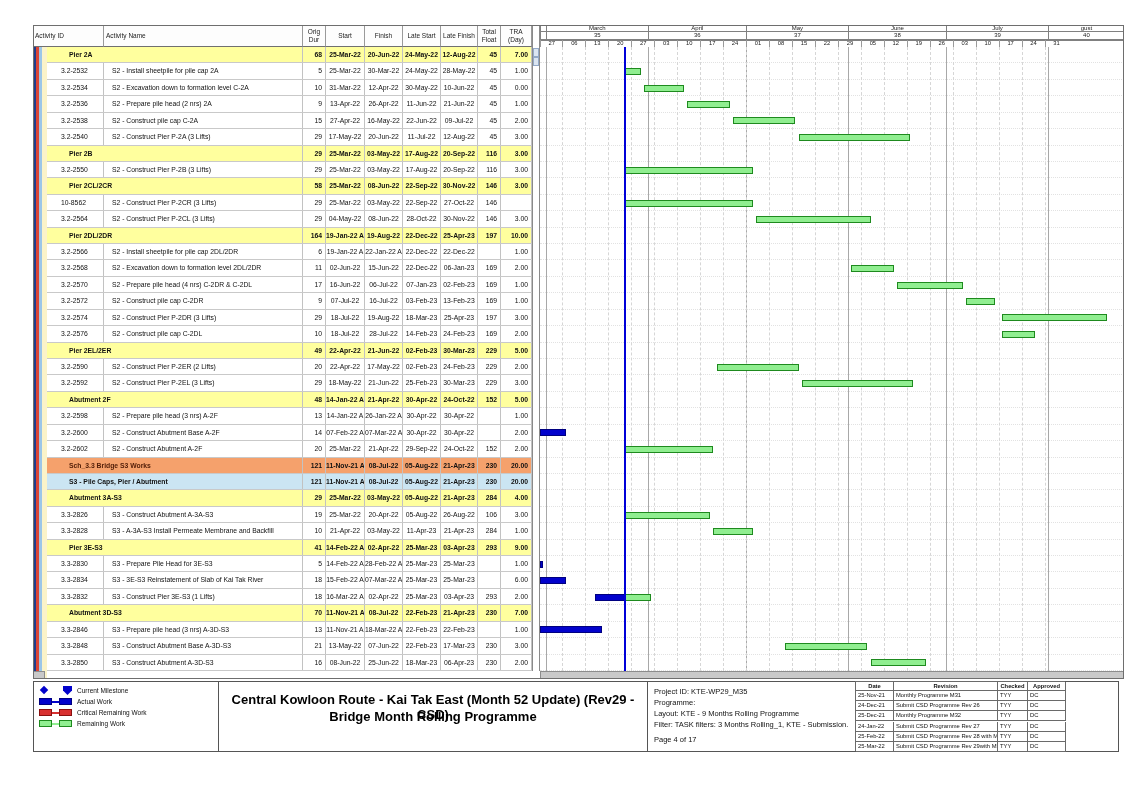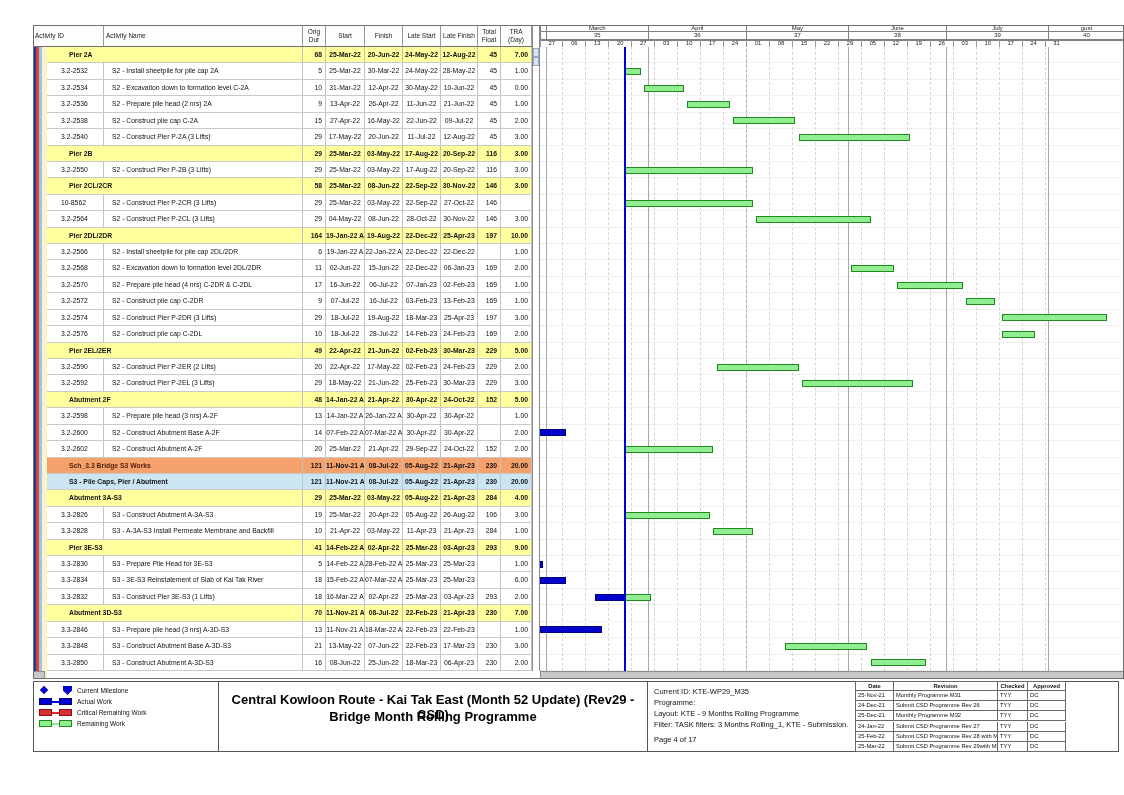--- a/index.html
+++ b/index.html
@@ -629,21 +629,21 @@
         <div class="abs" style="left: 20px; top: 1px; width: 13px; height: 7px; background: rgb(144, 238, 144); border: 1px solid rgb(30, 138, 30);"></div>
       </div>
       <div class="leg-txt" style="left: 44px; top: 38px;">Remaining Work</div>
     </div>
   <div id="titlebox" class="abs" style="left:219px;top:681px;width:429px;height:71px;border-right:1px solid #555;">
     <div class="title-line" style="top:11px;">Central Kowloon Route - Kai Tak East (Month 52 Update) (Rev29 - CSD)</div>
     <div class="title-line" style="top:28px;">Bridge Month Rolling Programme</div>
   </div>
   <div id="infobox" class="abs" style="left:648px;top:681px;width:207px;height:71px;">
     <div class="info-line" style="left:6px;top:54px;">Page 4 of 17</div>
-  <div class="info-line" style="left: 6px; top: 6px;">Current ID: KTE-WP29_M35</div>
+  <div class="info-line" style="left: 6px; top: 6px;">Project ID: KTE-WP29_M35</div>
       <div class="info-line" style="left: 6px; top: 17px;">Programme:</div>
       <div class="info-line" style="left: 6px; top: 28px;">Layout: KTE - 9 Months Rolling Programme</div>
       <div class="info-line" style="left: 6px; top: 39px;">Filter: TASK filters: 3 Months Rolling_1, KTE - Submission.</div>
     </div>
   <div id="revtable" class="abs" style="left:855px;top:681px;width:210px;height:70px;border-left:1px solid #6a6a6a;border-top:1px solid #6a6a6a;">
       <div class="rev-cell" style="left: 0px; top: 0px; width: 38px; height: 9px; font-weight: bold; text-align: center;">Date</div>
       <div class="rev-cell" style="left: 38px; top: 0px; width: 104px; height: 9px; font-weight: bold; text-align: center;">Revision</div>
       <div class="rev-cell" style="left: 142px; top: 0px; width: 30px; height: 9px; font-weight: bold; text-align: center;">Checked</div>
       <div class="rev-cell" style="left: 172px; top: 0px; width: 38px; height: 9px; font-weight: bold; text-align: center;">Approved</div>
       <div class="rev-cell" style="left: 0px; top: 9px; width: 38px; height: 10.17px; font-weight: normal; text-align: left;">25-Nov-21</div>

